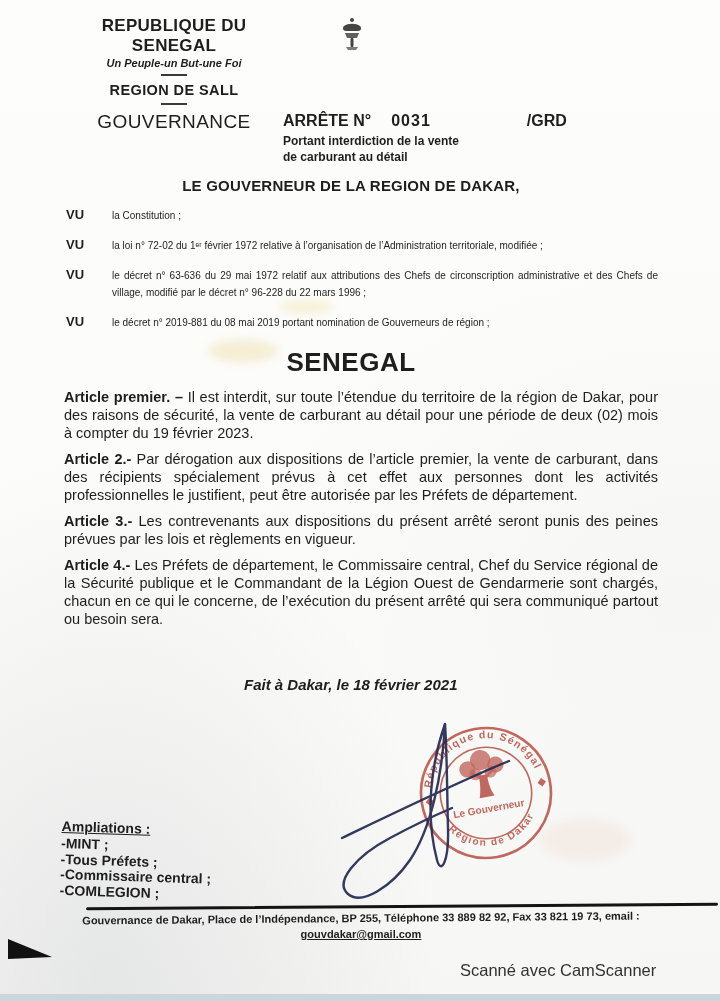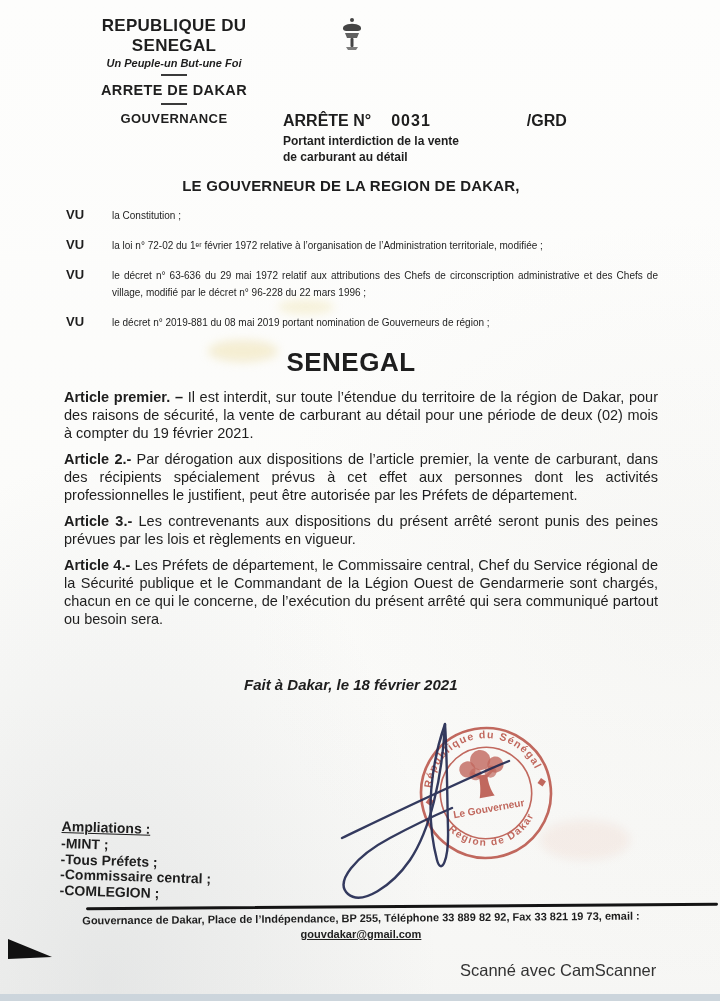--- a/index.html
+++ b/index.html
@@ -22,21 +22,21 @@
       linear-gradient(180deg,#fdfdfc 0%,#fbfbf9 70%,#f6f6f4 100%);
   }
   .blurred{filter:blur(.25px);}
 
   
   .header-block{position:absolute;left:58px;top:16px;width:232px;text-align:center;}
   .country{font-size:17px;font-weight:700;letter-spacing:.3px;}
   .motto{font-size:11px;font-style:italic;font-weight:600;margin-top:1px;}
   .hdr-divider{width:26px;height:2px;background:#3a3a3a;margin:5px auto 6px auto;}
   .region{font-size:14.5px;font-weight:700;letter-spacing:.4px;}
-  .office{font-size:13px;font-weight:700;letter-spacing:.4px;}
+  .office{font-size:19px;font-weight:400;letter-spacing:.4px;}
 
   .emblem{position:absolute;left:336px;top:16px;width:32px;height:36px;opacity:.88;filter:blur(.5px);}
 
   
   .decree-title-row{position:absolute;left:283px;top:112px;font-size:16px;font-weight:700;white-space:nowrap;}
   .decree-title-row .num{margin-left:20px;letter-spacing:1px;}
   .decree-title-row .sfx{margin-left:96px;}
   .subject{position:absolute;left:283px;font-size:12px;font-weight:700;}
   .subject.l1{top:134px;}
   .subject.l2{top:150px;}
@@ -88,21 +88,21 @@
 <div class="page blurred">
 
   <div class="smudge a"></div>
   <div class="smudge b"></div>
   <div class="smudge c"></div>
 
   <div class="header-block">
     <div class="country">REPUBLIQUE DU SENEGAL</div>
     <div class="motto">Un Peuple-un But-une Foi</div>
     <div class="hdr-divider"></div>
-    <div class="region">ARRETE DE DAKAR</div>
+    <div class="region">REGION DE SALL</div>
     <div class="hdr-divider"></div>
     <div class="office">GOUVERNANCE</div>
   </div>
 
   <svg class="emblem" viewBox="0 0 32 36">
     <g fill="#2b2b2b">
       <circle cx="16" cy="4" r="2"></circle>
       <path d="M8 10 C12 7 20 7 24 10 C26 12 25 15 22 15 L10 15 C7 15 6 12 8 10 Z"></path>
       <path d="M9 17 L23 17 L21 22 L11 22 Z" opacity=".85"></path>
       <rect x="14.5" y="22" width="3" height="9" rx="1"></rect>
@@ -133,21 +133,21 @@
     </div>
     <div class="vu-row">
       <span class="vu-label">VU</span>
       <span class="vu-text">le décret n° 2019-881 du 08 mai 2019 portant nomination de Gouverneurs de région ;</span>
     </div>
   </div>
 
   <div class="decree-heading">SENEGAL</div>
 
   <div class="articles">
-    <p><span class="lbl">Article premier. –</span><span> Il est interdit, sur toute l’étendue du territoire de la région de Dakar, pour des raisons de sécurité, la vente de carburant au détail pour une période de deux (02) mois à compter du 19 février 2021.</span></p>
+    <p><span class="lbl">Article premier. –</span><span> Il est interdit, sur toute l’étendue du territoire de la région de Dakar, pour des raisons de sécurité, la vente de carburant au détail pour une période de deux (02) mois à compter du 19 février 2023.</span></p>
     <p><span class="lbl">Article 2.-</span><span> Par dérogation aux dispositions de l’article premier, la vente de carburant, dans des récipients spécialement prévus à cet effet aux personnes dont les activités professionnelles le justifient, peut être autorisée par les Préfets de département.</span></p>
     <p><span class="lbl">Article 3.-</span><span> Les contrevenants aux dispositions du présent arrêté seront punis des peines prévues par les lois et règlements en vigueur.</span></p>
     <p><span class="lbl">Article 4.-</span><span> Les Préfets de département, le Commissaire central, Chef du Service régional de la Sécurité publique et le Commandant de la Légion Ouest de Gendarmerie sont chargés, chacun en ce qui le concerne, de l’exécution du présent arrêté qui sera communiqué partout ou besoin sera.</span></p>
   </div>
 
   <div class="dateline">Fait à Dakar, le 18 février 2021</div>
 
   <svg class="stamp" viewBox="0 0 140 140">
     <g transform="rotate(-10 70 70)" stroke="#b5493d" fill="#b5493d">
       <circle cx="70" cy="70" r="64" fill="none" stroke-width="2.6"></circle>

